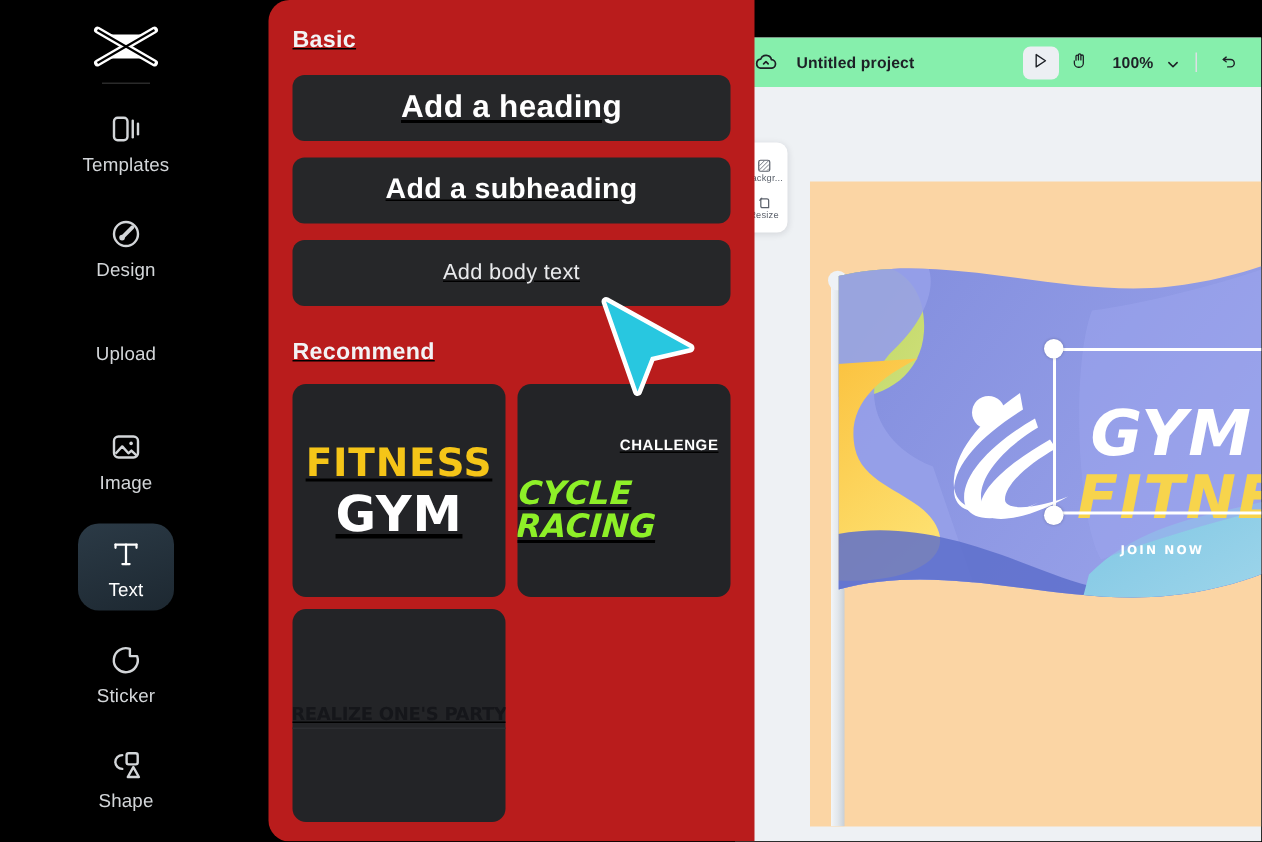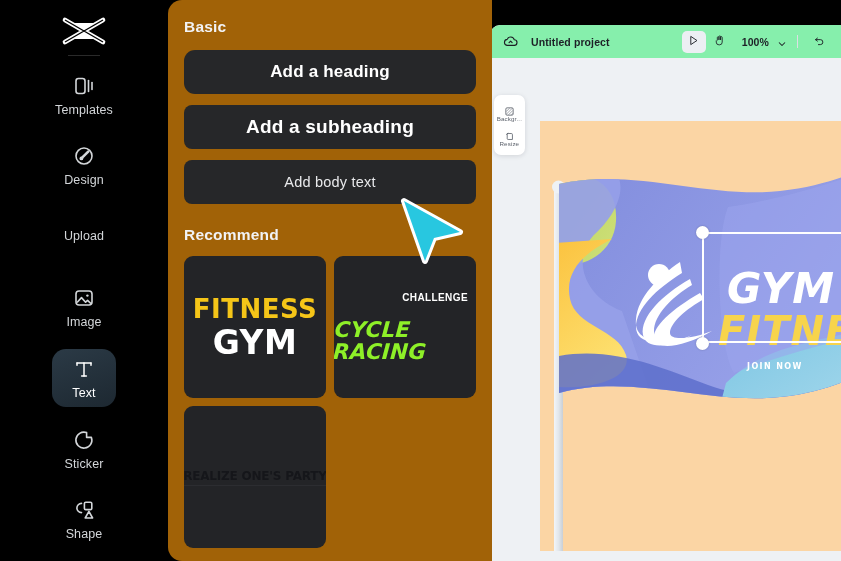--- a/index.html
+++ b/index.html
@@ -46,46 +46,47 @@
   .rail-icon { width: 24px; height: 24px; display:block; }
   .rail-label {
     font-size: 12.5px; color: #d3d6d9; letter-spacing: .1px;
     line-height: 1;
   }
   .rail-item.active .rail-label { color: #ffffff; }
   .rail-item.noicon { justify-content: center; }
 
   
   #panel {
-    position: absolute; left: 168px; top: 0;
+    position: absolute; left: 179px; top: 0;
     width: 324px; height: 561px;
-    background: #a16207;
+    background: #b91c1c;
     border-top-left-radius: 14px;
     border-bottom-left-radius: 14px;
     overflow: hidden;
     z-index: 4;
+    text-decoration: underline;
   }
   .panel-inner { padding: 18px 16px 0 16px; }
   .section-title {
     font-size: 15.5px; font-weight: bold; color: #f2f3f5;
     letter-spacing: .2px;
     margin-bottom: 14px;
   }
   .section-title.recommend { margin-top: 22px; margin-bottom: 12px; }
   .basic-btn {
     width: 292px; height: 44px;
     background: #262729;
     border-radius: 8px;
     border: none;
     display: flex; align-items: center; justify-content: center;
     color: #ffffff;
     margin-bottom: 11px;
     cursor: pointer;
   }
-  .basic-btn.heading { font-size: 17px; font-weight: bold; letter-spacing: .2px; border-radius: 11px; }
+  .basic-btn.heading { font-size: 21px; font-weight: bold; letter-spacing: .2px; }
   .basic-btn.subheading { font-size: 19px; font-weight: bold; letter-spacing: .2px; }
   .basic-btn.body { font-size: 14.5px; font-weight: normal; letter-spacing: .2px; color:#e9eaec; }
 
   .thumb-grid {
     display: grid;
     grid-template-columns: 142px 142px;
     gap: 8px;
   }
   .thumb {
     width: 142px; height: 142px;

